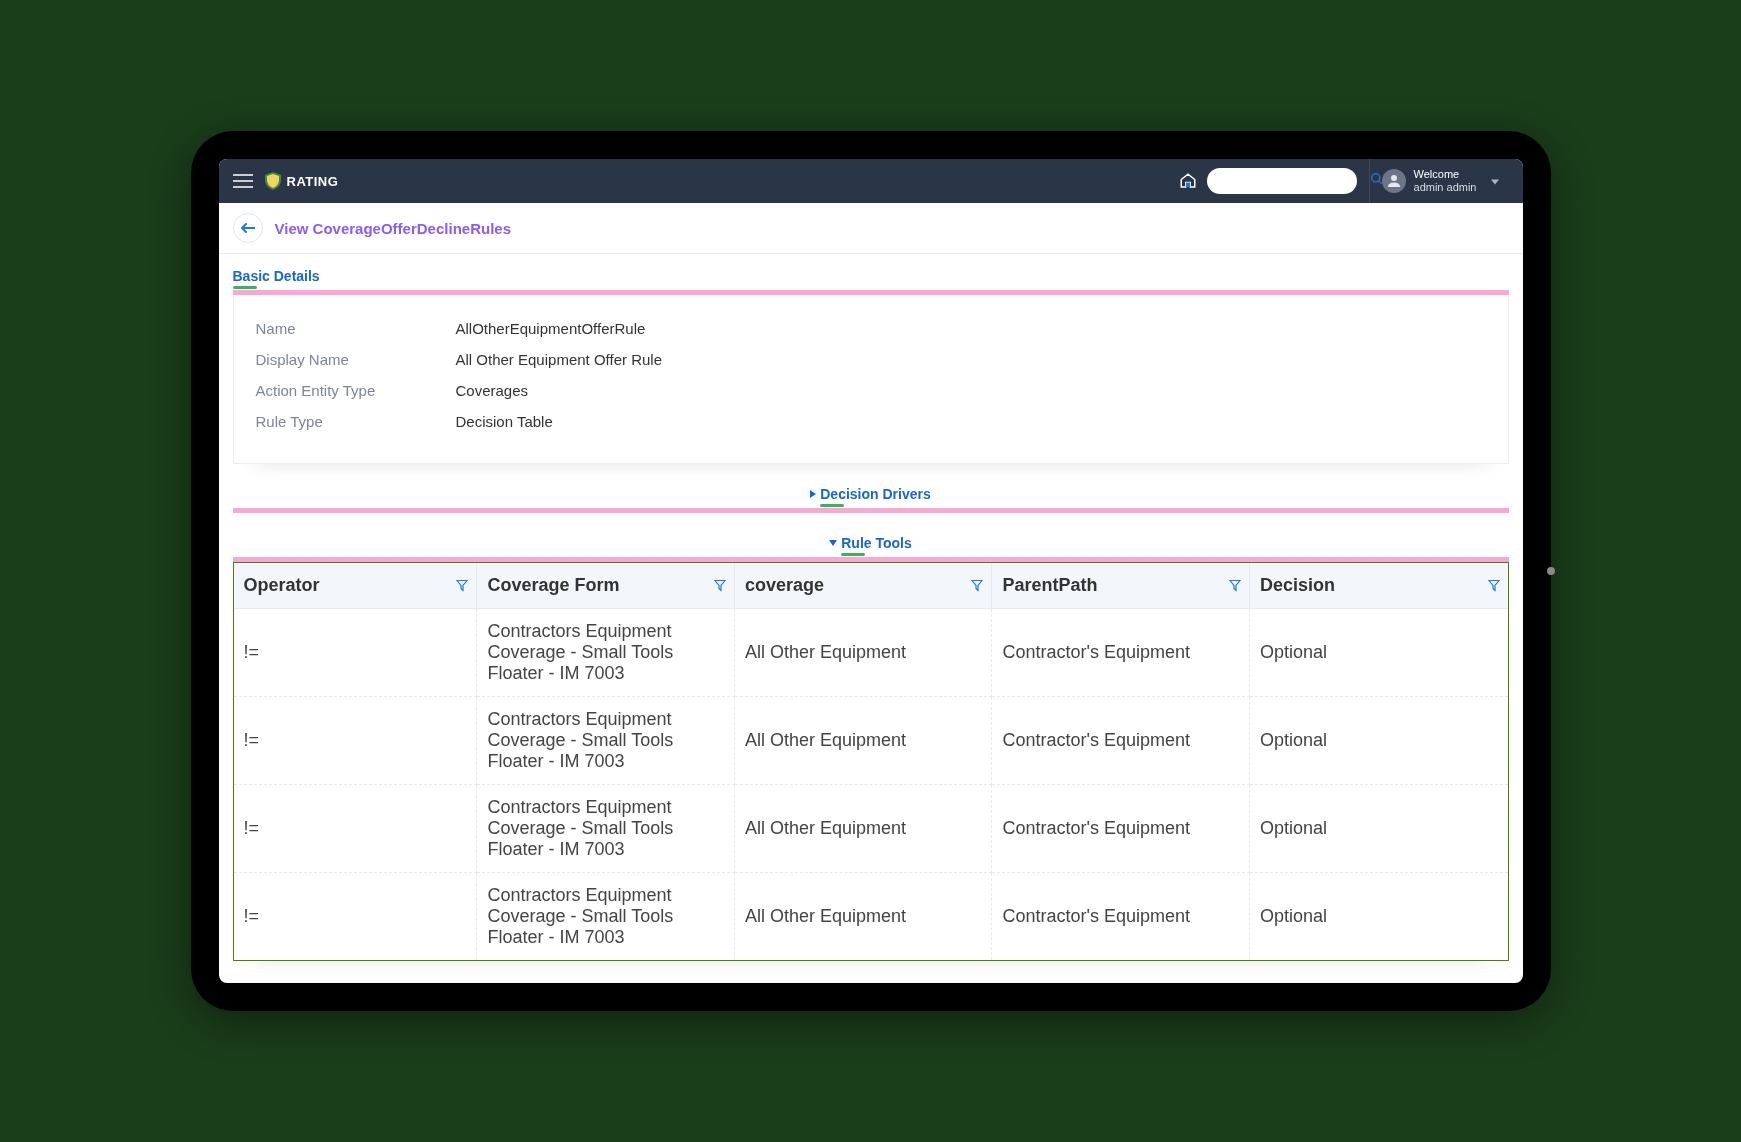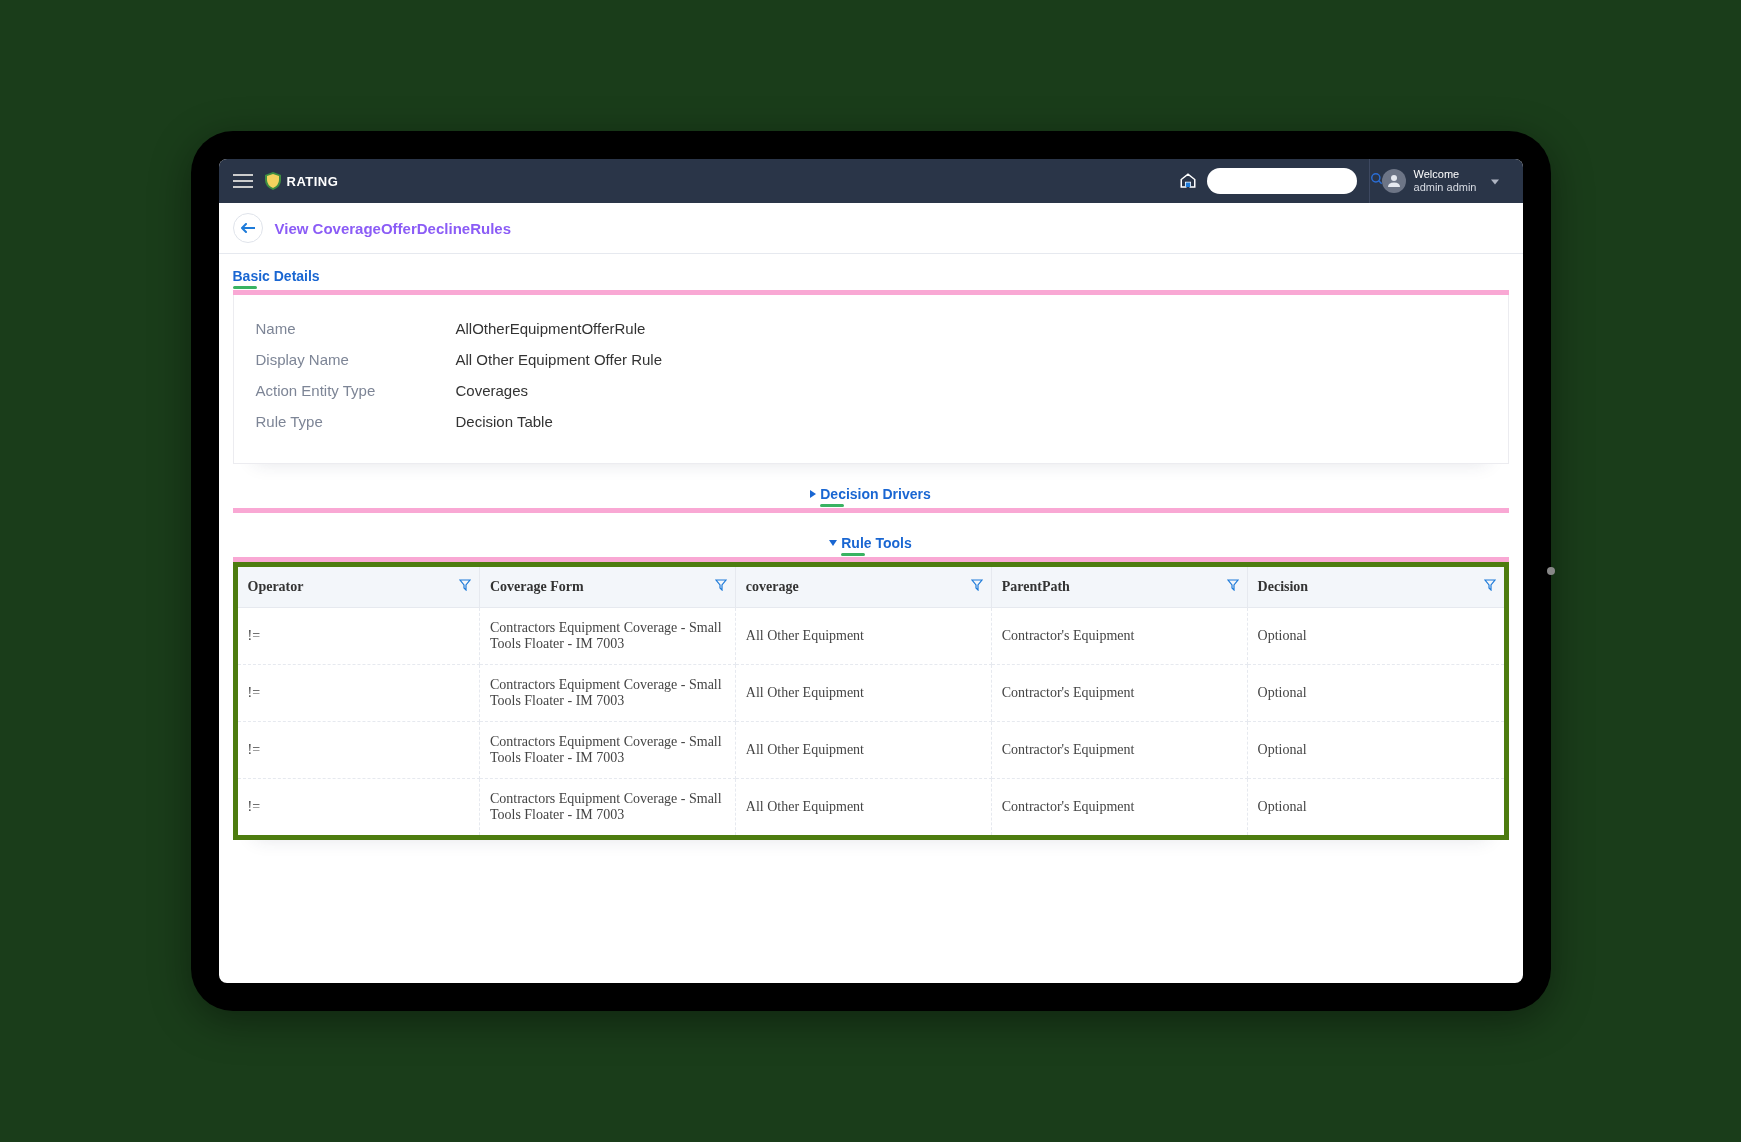--- a/index.html
+++ b/index.html
@@ -163,26 +163,25 @@
     border-width: 4px 0 4px 6px;
     border-color: transparent transparent transparent #1966d2;
   }
   .tri-down {
     border-width: 6px 4px 0 4px;
     border-color: #1966d2 transparent transparent transparent;
   }
   
   .data-table {
     width:100%;
-    border:5px solid #4d7c0f;
+    border:1px solid #4d7c0f;
     border-collapse: separate;
     border-spacing:0;
-    font-size:14px;
+    font-size:18px;
     box-shadow: 0 20px 18px -22px rgba(40,50,80,0.15);
-    font-family: Liberation Serif, serif;
   }
   .data-table th {
     background:#f3f6fa;
     text-align:left;
     font-weight:600;
     color:#333;
     padding:12px 10px;
     border-bottom:1px solid #e6e9ef;
     border-right:1px solid #e6e9ef;
     position:relative;

